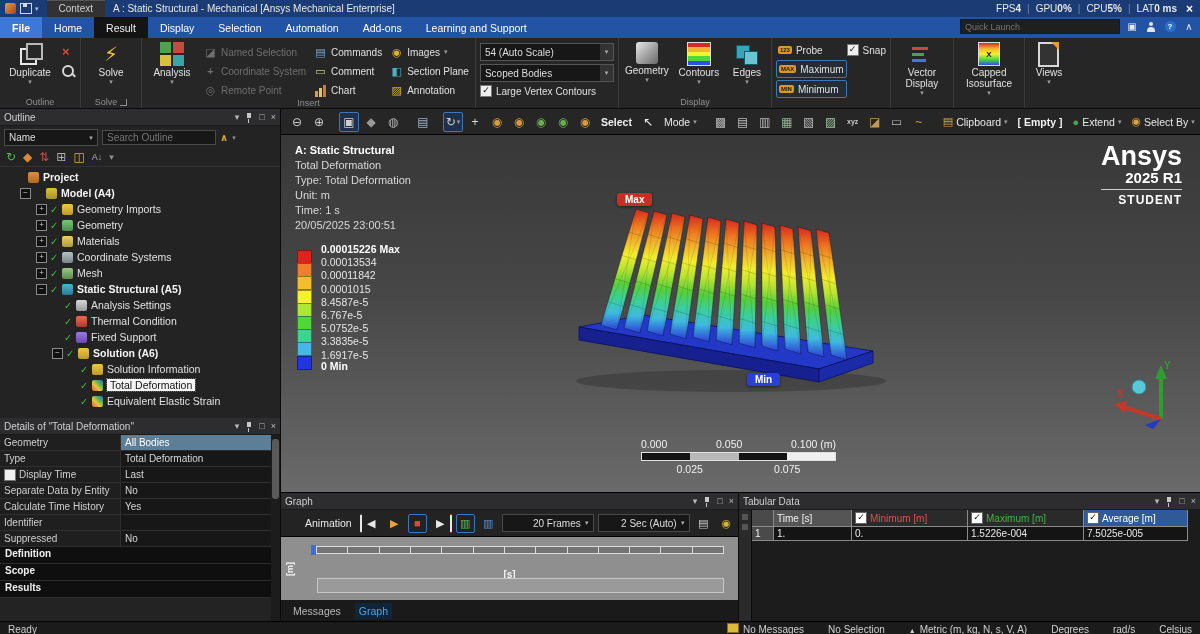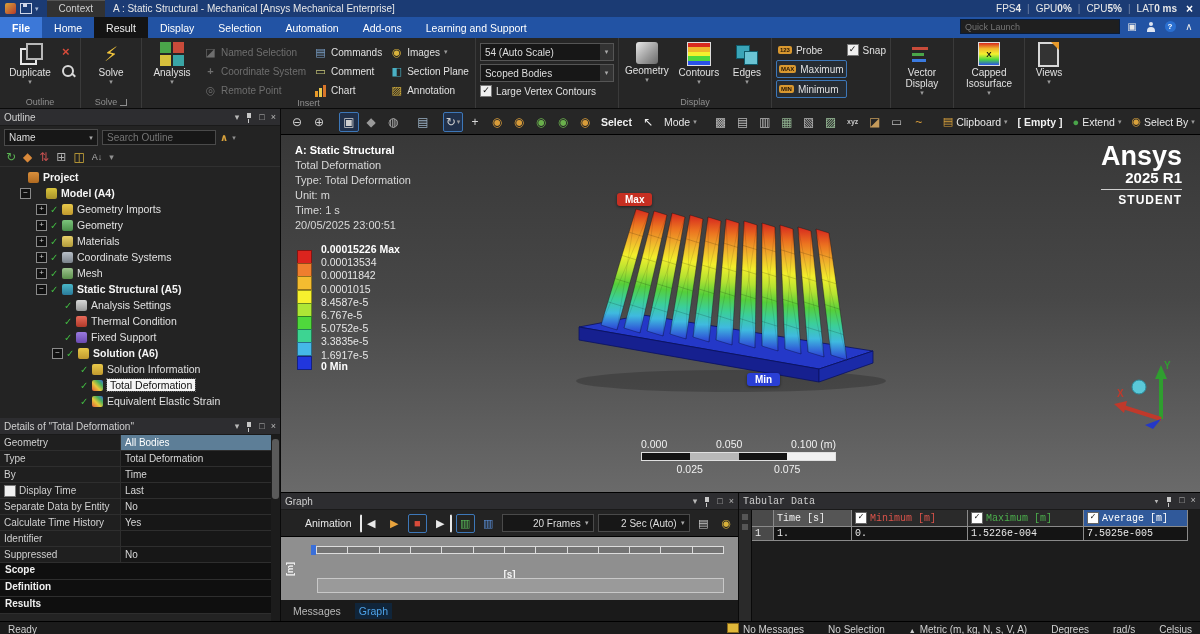--- a/index.html
+++ b/index.html
@@ -180,21 +180,21 @@
   .gy{position:absolute;left:2px;top:50%;transform:translateY(-50%) rotate(-90deg);color:#f4f4f4;font-size:9px;font-weight:bold;}
   #timeline{position:absolute;left:36px;right:14px;top:9px;height:8px;display:flex;}
   #timeline div{flex:1;border:1px solid #dcdcdc;background:#747474;margin-left:-1px;}
   .tmark{position:absolute;left:30px;top:8px;width:5px;height:10px;background:#3a6fd8;}
   .gx{position:absolute;left:0;right:0;top:32px;text-align:center;color:#f4f4f4;font-size:10px;font-weight:bold;}
   .bar2{position:absolute;left:36px;right:14px;bottom:7px;height:13px;border:1px solid #c8c8c8;background:#9a9a9a;}
   .gtabs{height:21px;background:#1a1a1a;display:flex;align-items:center;padding-left:8px;gap:10px;}
   .gtab{font-size:10.5px;color:#b8b8b8;padding:2px 4px;}
   .gtab.active{color:#4da2e8;background:#10253a;}
   
-  .tabular-panel{flex:1;background:#1c1c1c;display:flex;flex-direction:column;min-width:0;font-family:Liberation Mono, monospace;}
+  .tabular-panel{flex:1;background:#1c1c1c;display:flex;flex-direction:column;min-width:0;}
   .tab-body{flex:1;display:flex;min-height:0;}
   .side-strip{width:12px;background:#2a2a2a;border-right:1px solid #0a0a0a;display:flex;flex-direction:column;align-items:center;gap:4px;padding-top:4px;}
   .side-strip span{width:6px;height:6px;background:#555;}
   .tab-table{flex:1;}
   .th-row,.td-row{display:flex;}
   .th-row{height:17px;}
   .td-row{height:14px;}
   .tcell{display:flex;align-items:center;gap:3px;padding:0 3px;font-size:10px;border-right:1px solid #8a8a8a;border-bottom:1px solid #8a8a8a;box-sizing:border-box;white-space:nowrap;overflow:hidden;}
   .corner{width:22px;background:#4a4a4a;}
   .cbx{width:10px;height:10px;background:#fff;border:1px solid #666;color:#111;font-size:9px;line-height:9px;text-align:center;flex:none;}
@@ -593,26 +593,20 @@
               <div class="dvalue hl">All Bodies</div>
             </div>
             <div class="drow">
               <div class="dlabel">
                 <span>Type</span>
               </div>
               <div class="dvalue">Total Deformation</div>
             </div>
             <div class="drow">
               <div class="dlabel">
-                <span>By</span>
-              </div>
-              <div class="dvalue">Time</div>
-            </div>
-            <div class="drow">
-              <div class="dlabel">
                 <span class="cb"></span>
                 <span>Display Time</span>
               </div>
               <div class="dvalue">Last</div>
             </div>
             <div class="drow">
               <div class="dlabel">
                 <span>Separate Data by Entity</span>
               </div>
               <div class="dvalue">No</div>
@@ -628,22 +622,22 @@
                 <span>Identifier</span>
               </div>
               <div class="dvalue"></div>
             </div>
             <div class="drow">
               <div class="dlabel">
                 <span>Suppressed</span>
               </div>
               <div class="dvalue">No</div>
             </div>
-        <div class="drow dheader">Scope</div>
-            <div class="drow dheader">Definition</div>
+        <div class="drow dheader">Definition</div>
+            <div class="drow dheader">Scope</div>
             <div class="drow dheader">Results</div>
             <div class="dt-scroll">
               <div class="dt-thumb"></div>
             </div>
           </div>
       </div>
     </div>
 
     <div class="rightcol">
 

